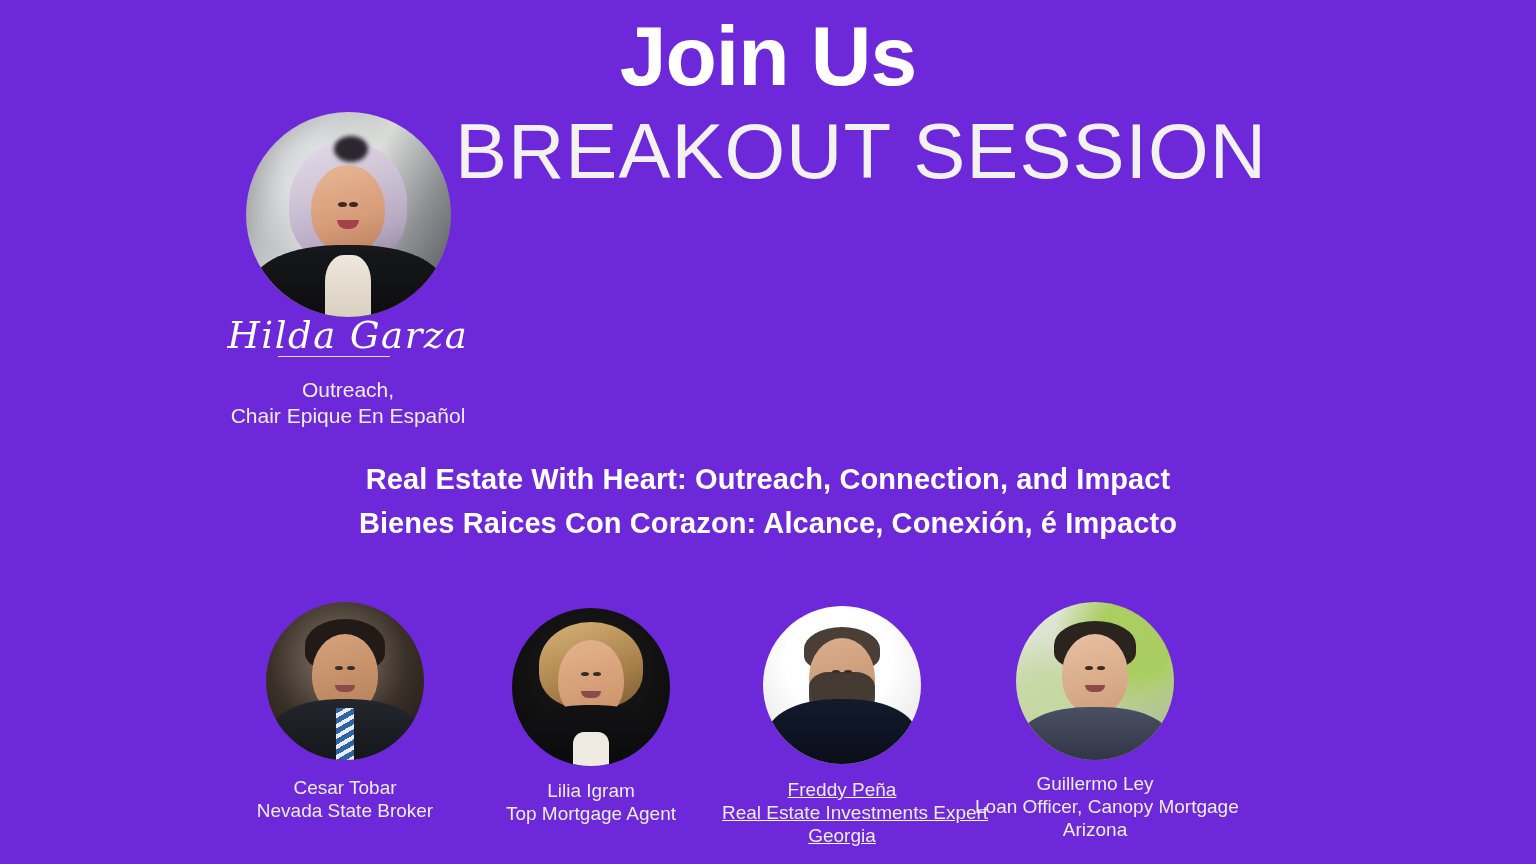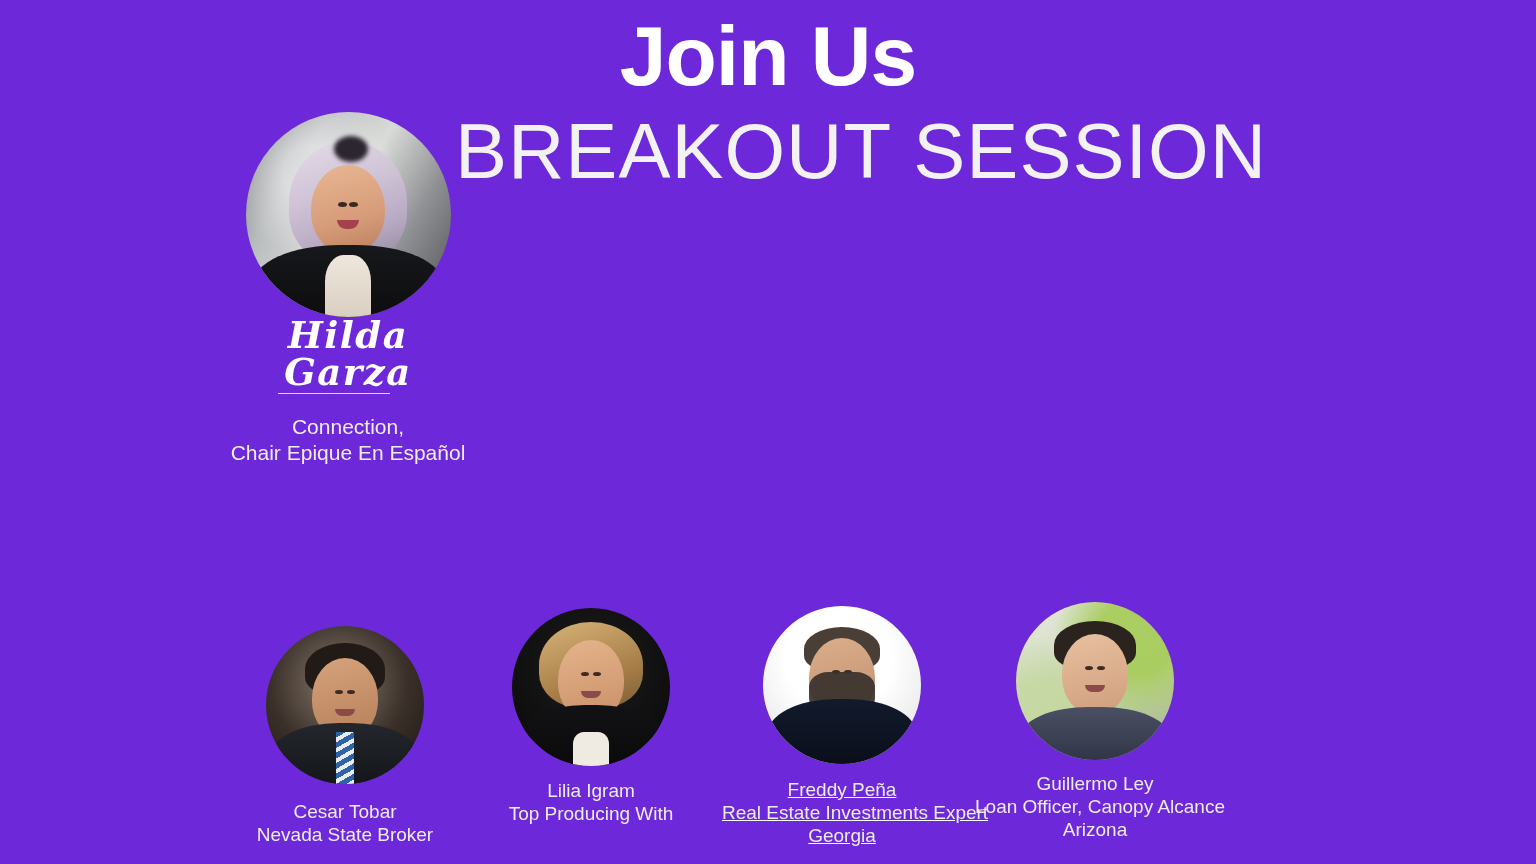--- a/index.html
+++ b/index.html
@@ -74,21 +74,21 @@
     background:linear-gradient(180deg,#17181b 0%,#0b0b0d 100%);
   }
   .mod-photo .shirt {
     position:absolute; left:50%; bottom:-2%; width:46px; height:66px;
     transform:translateX(-50%); border-radius:40% 40% 0 0;
     background:linear-gradient(180deg,#efe7dc,#d8cec0);
   }
   .signature {
     margin-top:4px; text-align:center;
     font-family:"DejaVu Serif", serif;
-    font-style:italic; font-size:37px; font-weight:700;
+    font-style:italic; font-size:37px; font-weight:400;
     letter-spacing:1.5px; color:#ffffff;
     line-height:1.0; position:relative; top:-4px;
   }
   .signature:after {
     content:""; display:block; width:112px; height:1px;
     background:#dcdcdc; margin:2px auto 0; position:relative; left:-14px;
   }
   .mod-role {
     margin-top:16px; text-align:center;
     font-size:21px; line-height:1.22; color:#ededed; font-weight:400;
@@ -129,21 +129,21 @@
   }
   .sp-caption {
     margin-top:10px; font-size:19px; line-height:1.22;
     color:#ececec; font-weight:400; white-space:nowrap;
   }
   .sp-caption .nm { display:block; }
   .sp-caption .rl { display:block; }
   .sp-caption .lc { display:block; }
 
   
-  #speaker-1 { left:225px; top:28px; width:240px; }
+  #speaker-1 { left:225px; top:4px; width:240px; }
   #speaker-1 .sp-photo { background:radial-gradient(circle at 46% 36%, #6d6055 0 18%, #3a3029 52%, #17120f 100%); }
   #speaker-1 .hair { background:#211a16; }
   #speaker-1 .face { background:linear-gradient(165deg,#d6a37c,#b67f59); }
   #speaker-1 .body { background:linear-gradient(180deg,#23262c,#111318); }
   #speaker-1 .tie {
     position:absolute; left:50%; bottom:-4%; width:18px; height:58px;
     transform:translateX(-50%);
     background:repeating-linear-gradient(150deg,#2f63a8 0 5px,#e9edf3 5px 9px);
   }
   #speaker-1 .sp-caption { margin-top:16px; }
@@ -199,25 +199,29 @@
       <div class="face">
         <span class="eye l"></span>
         <span class="eye r"></span>
         <span class="mouth"></span>
       </div>
       <div class="shoulders"></div>
       <div class="shirt"></div>
     </div>
     <div class="signature">Hilda Garza</div>
     <div class="mod-role">
-      <span>Connection,</span><br>
+      <span>Outreach,</span><br>
       <span>Chair Epique En Español</span>
     </div>
   </div>
 
+  <div class="session-title">
+    <span class="line">Real Estate With Heart: Outreach, Connection, and Impact</span>
+    <span class="line">Bienes Raices Con Corazon: Alcance, Conexión, é Impacto</span>
+  </div>
 
   <div class="speakers">
 
     <div class="speaker" id="speaker-1">
       <div class="sp-photo">
         <div class="hair"></div>
         <div class="face">
           <span class="eye l"></span>
           <span class="eye r"></span>
           <span class="mouth"></span>
@@ -237,21 +241,21 @@
         <div class="face">
           <span class="eye l"></span>
           <span class="eye r"></span>
           <span class="mouth"></span>
         </div>
         <div class="body"></div>
         <div class="shirt"></div>
       </div>
       <div class="sp-caption">
         <span class="nm">Lilia Igram</span>
-        <span class="rl">Top Producing With</span>
+        <span class="rl">Top Mortgage Agent</span>
       </div>
     </div>
 
     <div class="speaker" id="speaker-3">
       <div class="sp-photo">
         <div class="hair"></div>
         <div class="face">
           <span class="eye l"></span>
           <span class="eye r"></span>
         </div>
@@ -270,19 +274,19 @@
         <div class="hair"></div>
         <div class="face">
           <span class="eye l"></span>
           <span class="eye r"></span>
           <span class="mouth"></span>
         </div>
         <div class="body"></div>
       </div>
       <div class="sp-caption">
         <span class="nm">Guillermo Ley</span>
-        <span class="rl">Loan Officer, Canopy Alcance</span>
+        <span class="rl">Loan Officer, Canopy Mortgage</span>
         <span class="lc">Arizona</span>
       </div>
     </div>
 
   </div>
 </div>
 
 </body></html>

